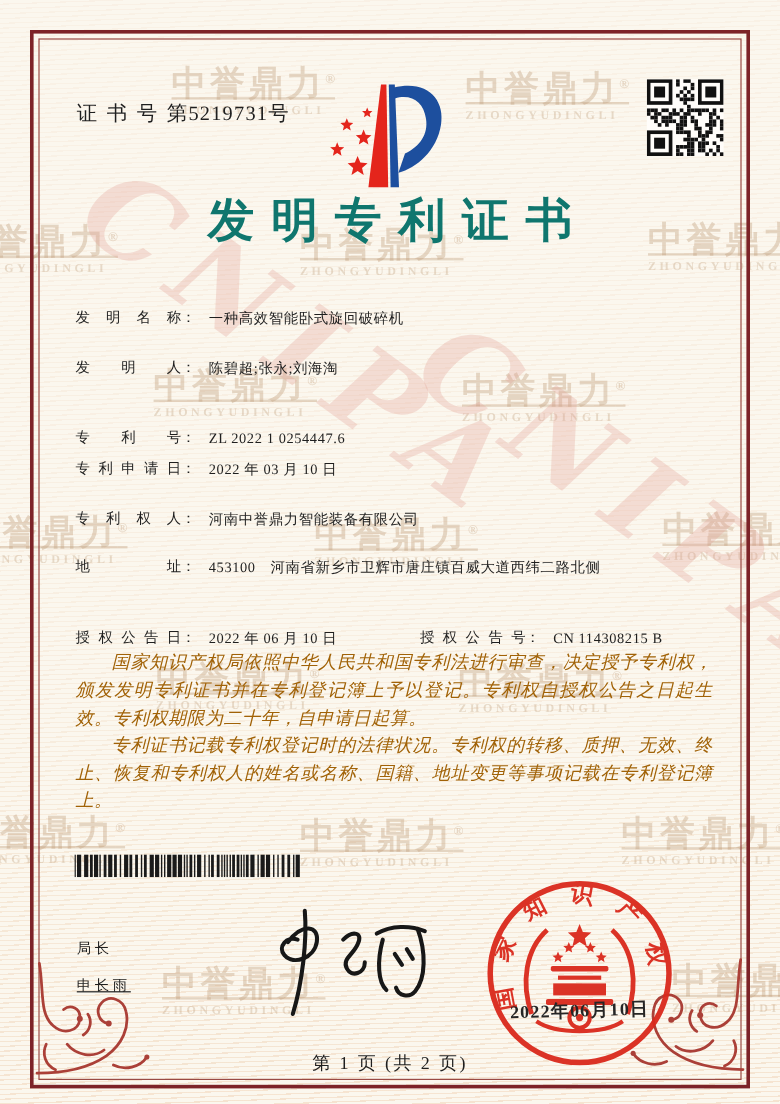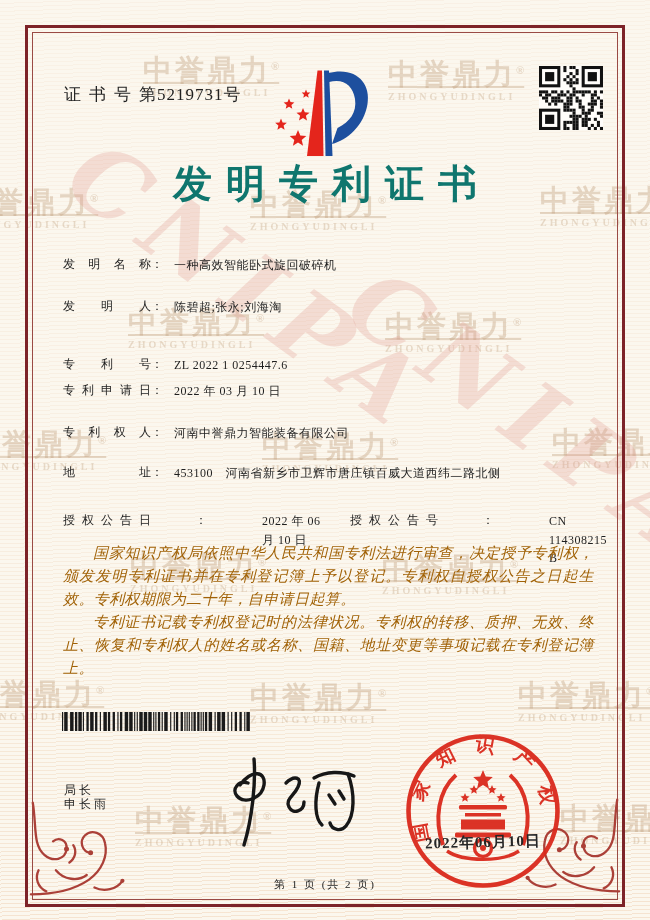--- a/index.html
+++ b/index.html
@@ -38,36 +38,36 @@
   .logo{position:absolute;left:263px;top:66px;width:115px;height:94px;}
   .qr{position:absolute;left:539px;top:66px;width:64px;height:64px;background:#fffdfa;}
   .title{
     position:absolute;left:0;right:0;top:157px;text-align:center;
     font-size:39px;font-weight:bold;letter-spacing:14px;text-indent:14px;color:#0f766e;
   }
   .row{position:absolute;left:63px;right:56px;font-size:12px;display:flex;align-items:flex-start;}
   .flabel{display:inline-block;width:88px;flex:0 0 88px;text-align:justify;text-align-last:justify;}
   .fcolon{flex:0 0 auto;}
   .fvalue{flex:1 1 auto;padding-left:11px;letter-spacing:0.5px;line-height:1.55;}
-  .row-grant .pair{position:absolute;top:0;display:flex;gap:44px;}
+  .row-grant .pair{position:absolute;top:11px;display:flex;}
   .row-grant .p1{left:0;width:268px;}
   .row-grant .p2{left:270px;right:0;margin-left:17px;}
   .paras{position:absolute;left:63px;right:56px;top:542px;
     font-style:italic;font-size:15px;line-height:23px;text-align:justify;color:#a16207;letter-spacing:0.4px;}
   .paras p{margin:0;text-indent:2em;}
   .barcode{position:absolute;left:62px;top:712px;width:192px;height:19px;}
   .officer{position:absolute;left:64px;top:782px;font-size:12px;letter-spacing:3px;}
-  .officer .name{position:absolute;left:0;top:14px;white-space:nowrap;}
+  .officer .name{position:absolute;left:0;top:31px;white-space:nowrap;text-decoration:underline;}
   .sig{position:absolute;left:208px;top:753px;width:162px;height:98px;}
   .seal{position:absolute;left:403px;top:731px;width:160px;height:160px;z-index:5;opacity:.95;}
   .seal-date{
     position:absolute;left:396px;top:833px;width:174px;z-index:6;text-align:center;
     font-size:15px;font-weight:bold;color:#262626;letter-spacing:1px;transform:rotate(-1.5deg);
   }
-  .footer{position:absolute;left:0;right:0;top:877px;text-align:center;font-size:11px;letter-spacing:2px;z-index:4;}
+  .footer{position:absolute;left:0;right:0;top:877px;text-align:center;font-size:15px;letter-spacing:2px;z-index:4;}
   .flourish{position:absolute;width:106px;height:100px;z-index:3;pointer-events:none;}
   .flourish.fl-left{left:27px;top:799px;}
   .flourish.fl-right{left:517px;top:796px;transform:scaleX(-1);}
 </style>
 </head>
 <body>
 
 <div class="page">
 
   <div class="weave"></div>

